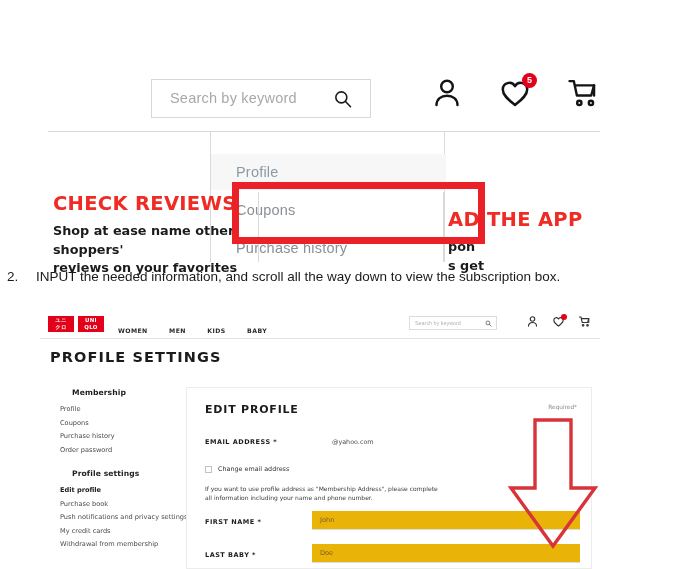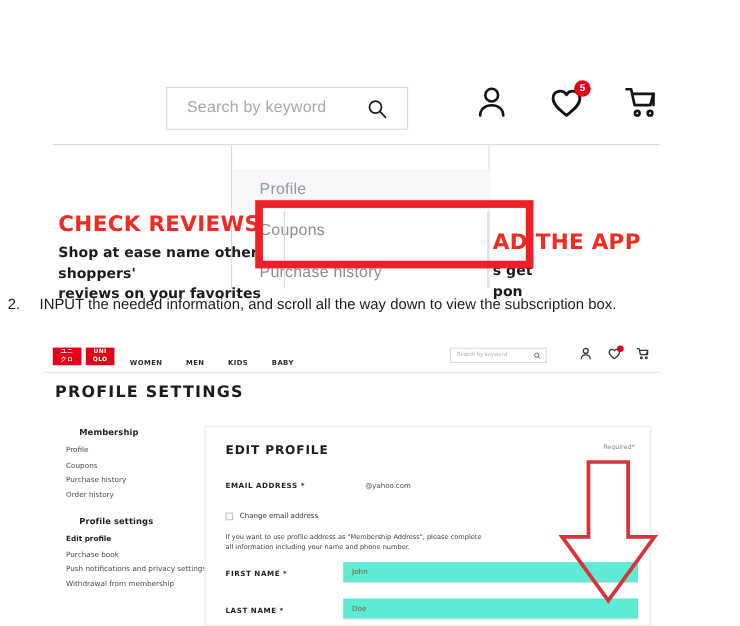--- a/index.html
+++ b/index.html
@@ -165,21 +165,21 @@
   .chkbox{width:7px;height:7px;border:1px solid #c2c2c2;background:#fff;box-sizing:border-box;}
   .chk-label{
     margin-left:6px;font-size:6.4px;color:#333;
     font-family:"DejaVu Sans", sans-serif;white-space:nowrap;
   }
   .note{
     position:absolute;left:18px;top:96px;width:290px;font-size:6px;color:#3d3d3d;
     line-height:9px;font-family:"DejaVu Sans", sans-serif;
   }
   .f-input{
-    position:absolute;left:125px;width:268px;height:19px;background:#5eead4;
+    position:absolute;left:125px;width:268px;height:19px;background:#eab308;
     border-bottom:1px solid #dcdcdc;box-sizing:border-box;
   }
   .f-input .val{
     position:absolute;left:8px;top:5px;font-size:6.6px;color:#7a5b2e;
     font-family:"DejaVu Sans", sans-serif;
   }
 
   
   .arrow{position:absolute;left:505px;top:416px;width:96px;height:136px;z-index:8;}
 </style>
@@ -232,22 +232,22 @@
       <div class="ban-l">
         <div class="ban-title">CHECK REVIEWS</div>
         <div class="ban-sub">
           <div>Shop at ease name other shoppers'</div>
           <div>reviews on your favorites</div>
         </div>
       </div>
       <div class="ban-r">
         <div class="ban-title">AD THE APP</div>
         <div class="ban-sub">
+          <div>pon</div>
           <div>s get</div>
-          <div>pon</div>
         </div>
       </div>
     </div>
 
     <div class="red-rect"></div>
   </div>
 
   <div class="step2">
     <span class="num">2.</span>
     <span class="txt">INPUT the needed information, and scroll all the way down to view the subscription box.</span>
@@ -299,26 +299,27 @@
 
     <div class="b-hr"></div>
 
     <div class="page-title">PROFILE SETTINGS</div>
 
     <div class="sidebar">
       <div class="sb-head">Membership</div>
       <div class="sb-item">Profile</div>
       <div class="sb-item">Coupons</div>
       <div class="sb-item">Purchase history</div>
-      <div class="sb-item">Order history</div>
+      <div class="sb-item">Order password</div>
 
       <div class="sb-head second">Profile settings</div>
       <div class="sb-item active">Edit profile</div>
       <div class="sb-item">Purchase book</div>
       <div class="sb-item">Push notifications and privacy settings</div>
+      <div class="sb-item">My credit cards</div>
       <div class="sb-item">Withdrawal from membership</div>
     </div>
 
     <div class="card">
       <div class="card-title">EDIT PROFILE</div>
       <div class="required">Required*</div>
 
       <div class="f-label" style="top:50px;text-align:right;">EMAIL ADDRESS *</div>
       <div class="f-static" style="top:50px;">@yahoo.com</div>
 
@@ -330,21 +331,21 @@
       <div class="note">
         <div>If you want to use profile address as "Membership Address", please complete</div>
         <div>all information including your name and phone number.</div>
       </div>
 
       <div class="f-label" style="top:130px;">FIRST NAME *</div>
       <div class="f-input" style="top:123px;">
         <div class="val">John</div>
       </div>
 
-      <div class="f-label" style="top:163px;">LAST NAME *</div>
+      <div class="f-label" style="top:163px;">LAST BABY *</div>
       <div class="f-input" style="top:156px;">
         <div class="val">Doe</div>
       </div>
     </div>
   </div>
 
   <svg class="arrow" viewBox="0 0 96 136" fill="none">
     <path d="M30 4 H66 V72 H90 L48 130 L6 72 H30 Z" stroke="#d8323a" stroke-width="3.4" fill="none" stroke-linejoin="miter"></path>
   </svg>
 

